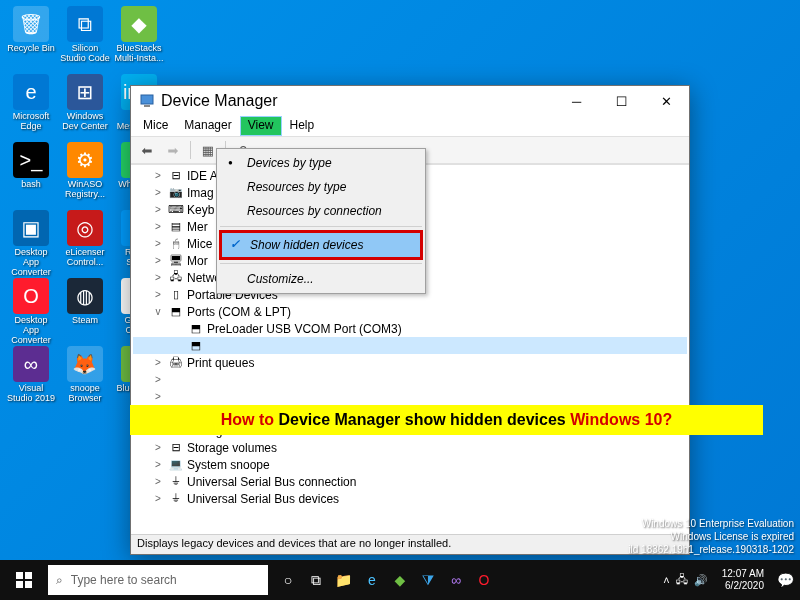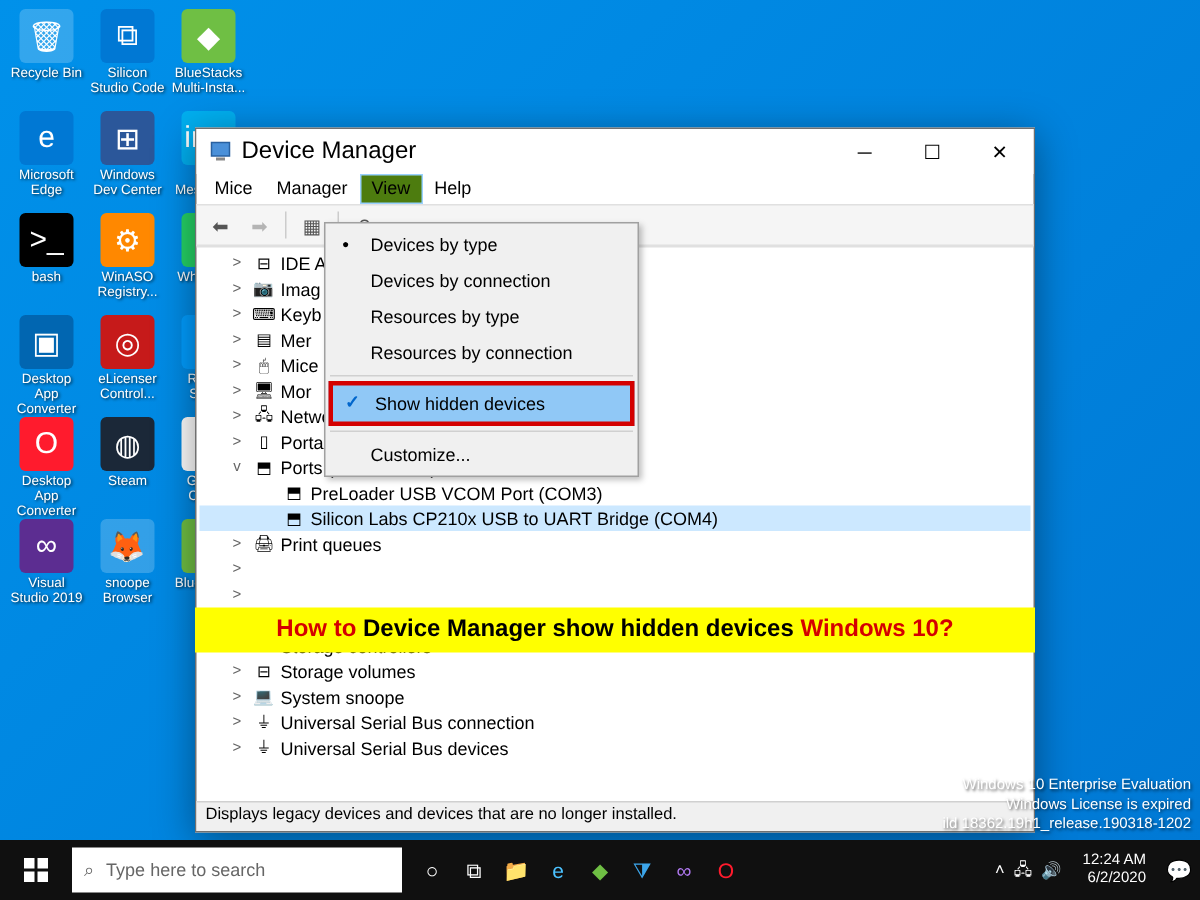--- a/index.html
+++ b/index.html
@@ -14,47 +14,47 @@
 
 .window { position: absolute; left: 130px; top: 85px; width: 560px; height: 470px; background: #fff; border: 1px solid #707070; box-shadow: 0 5px 25px rgba(0,0,0,0.4); display: flex; flex-direction: column; }
 .titlebar { height: 30px; display: flex; align-items: center; padding: 0 0 0 8px; background: #fff; }
 .titlebar .ticon { width: 16px; height: 16px; margin-right: 6px; }
 .titlebar .title { flex: 1; font-size: 16px; }
 .titlebar .winbtns { display: flex; }
 .titlebar .winbtn { width: 45px; height: 30px; display: flex; align-items: center; justify-content: center; font-size: 13px; }
 
 .menubar { height: 20px; display: flex; padding: 0 4px; font-size: 12px; }
 .menubar .mitem { padding: 2px 8px; cursor: default; }
-.menubar .mitem.active { background: #4d7c0f; border: 1px solid #99d1ff; padding: 1px 7px; text-align: center; }
+.menubar .mitem.active { background: #22c55e; border: 1px solid #99d1ff; padding: 1px 7px; text-align: center; }
 
 .toolbar { height: 28px; border-top: 1px solid #e0e0e0; border-bottom: 1px solid #e0e0e0; display: flex; align-items: center; padding: 0 4px; gap: 2px; background: #f5f5f5; }
 .toolbar .tbtn { width: 24px; height: 22px; display: flex; align-items: center; justify-content: center; font-size: 13px; color: #555; }
 .toolbar .tsep { width: 1px; height: 18px; background: #ccc; margin: 0 3px; }
 
 
 .dropdown { position: absolute; left: 216px; top: 148px; width: 210px; background: #f0f0f0; border: 1px solid #a0a0a0; box-shadow: 2px 2px 4px rgba(0,0,0,0.25); z-index: 50; font-size: 12px; padding: 2px; }
-.dropdown .ditem { padding: 5px 8px 5px 28px; position: relative; cursor: default; }
+.dropdown .ditem { padding: 5px 8px 5px 28px; position: relative; cursor: default; font-style: italic; }
 .dropdown .ditem.checked::before { content: "●"; position: absolute; left: 9px; font-size: 8px; top: 7px; }
 .dropdown .ditem.tick::before { content: "✓"; position: absolute; left: 8px; color: #0066cc; font-weight: bold; top: 4px; }
 .dropdown .ditem.highlighted { background: #90c8f6; }
 .dropdown .dsep { height: 1px; background: #d0d0d0; margin: 3px 1px; }
 .dropdown .redbox { border: 3px solid #d40000; }
 
 .tree { flex: 1; overflow: auto; padding: 2px; font-size: 12px; border-top: 1px solid #e0e0e0; }
 .tree-row { display: flex; align-items: center; height: 17px; padding-left: 4px; white-space: nowrap; }
 .tree-row .exp { width: 14px; text-align: center; color: #666; font-size: 10px; cursor: pointer; }
 .tree-row .nicon { width: 16px; height: 16px; margin: 0 3px; display: inline-flex; align-items: center; justify-content: center; font-size: 11px; }
 .tree-row.selected { background: #cce8ff; }
 .tree-row.d1 { padding-left: 18px; }
 .tree-row.d2 { padding-left: 38px; }
 
 .statusbar { height: 20px; border-top: 1px solid #d0d0d0; font-size: 11px; padding: 2px 6px; background: #f0f0f0; }
 
 
-.banner { position: absolute; left: 130px; top: 405px; width: 560px; background: #ffff00; text-align: center; padding: 6px 4px; font-size: 16px; font-weight: bold; z-index: 40; }
+.banner { position: absolute; left: 130px; top: 405px; width: 633px; background: #ffff00; text-align: center; padding: 6px 4px; font-size: 16px; font-weight: bold; z-index: 40; }
 .banner .red { color: #d40000; }
 
 
 .watermark { position: absolute; right: 6px; bottom: 44px; color: #fff; font-size: 10px; text-align: right; line-height: 1.3; text-shadow: 1px 1px 2px rgba(0,0,0,0.6); }
 
 
 .taskbar { position: absolute; left: 0; right: 0; bottom: 0; height: 40px; background: #101010; display: flex; align-items: center; color: #fff; }
 .taskbar .start { width: 48px; height: 40px; display: flex; align-items: center; justify-content: center; font-size: 16px; }
 .taskbar .search { width: 220px; height: 30px; background: #fff; display: flex; align-items: center; padding: 0 8px; color: #666; font-size: 12px; gap: 8px; margin-right: 6px; }
 .taskbar .ticon { width: 28px; height: 40px; display: flex; align-items: center; justify-content: center; font-size: 14px; }
@@ -221,21 +221,20 @@
         <span>Ports (COM &amp; LPT)</span>
       </div>
       <div class="tree-row d2">
         <span class="exp"></span>
         <span class="nicon">⬒</span>
         <span>PreLoader USB VCOM Port (COM3)</span>
       </div>
       <div class="tree-row d2 selected">
         <span class="exp"></span>
         <span class="nicon">⬒</span>
-        <span>Silicon Labs CP210x USB to UART Bridge (COM4)</span>
       </div>
       <div class="tree-row d1">
         <span class="exp">&gt;</span>
         <span class="nicon">🖨</span>
         <span>Print queues</span>
       </div>
       <div class="tree-row d1">
         <span class="exp">&gt;</span>
         <span class="nicon"></span>
         <span></span>
@@ -275,21 +274,20 @@
         <span class="nicon">⏚</span>
         <span>Universal Serial Bus devices</span>
       </div>
     </div>
 
   <div class="statusbar">Displays legacy devices and devices that are no longer installed.</div>
 </div>
 
 <div class="dropdown" id="dropdown">
     <div class="ditem checked">Devices by type</div>
-    <div class="ditem">Devices by connection</div>
     <div class="ditem">Resources by type</div>
     <div class="ditem">Resources by connection</div>
     <div class="dsep"></div>
     <div class="ditem tick highlighted redbox">Show hidden devices</div>
     <div class="dsep"></div>
     <div class="ditem">Customize...</div>
   </div>
 
 <div class="banner">
   <span class="red">How to </span><span>Device Manager show hidden devices </span><span class="red">Windows 10?</span>
@@ -322,17 +320,17 @@
   <div class="ticon" style="color:#3ca5ea">⧩</div>
   <div class="ticon" style="color:#b179f1">∞</div>
   <div class="ticon" style="color:#ff1b2d">O</div>
   <div class="spacer"></div>
   <div class="tray">
     <span>˄</span>
     <span>🖧</span>
     <span>🔊</span>
   </div>
   <div class="clock">
-    <div>12:24 AM</div>
+    <div>12:07 AM</div>
     <div>6/2/2020</div>
   </div>
   <div class="ticon">💬</div>
 </div>
 
 </body></html>

